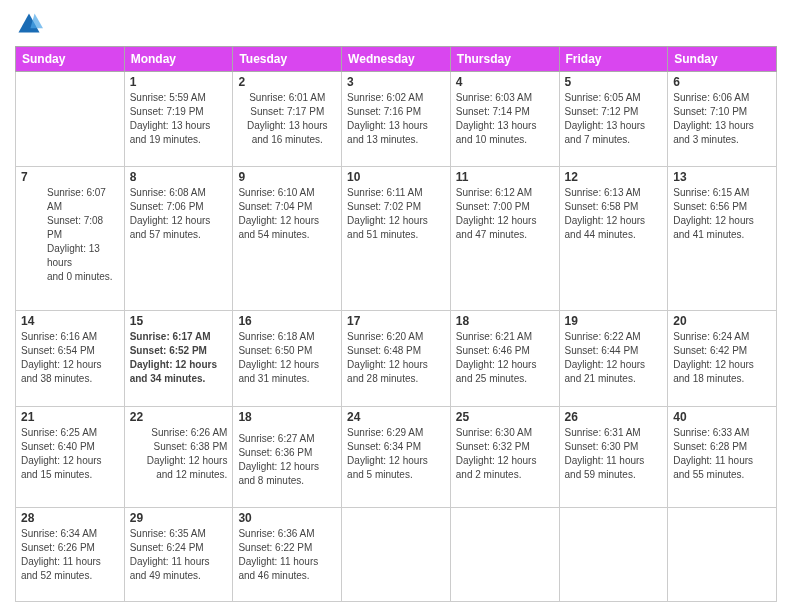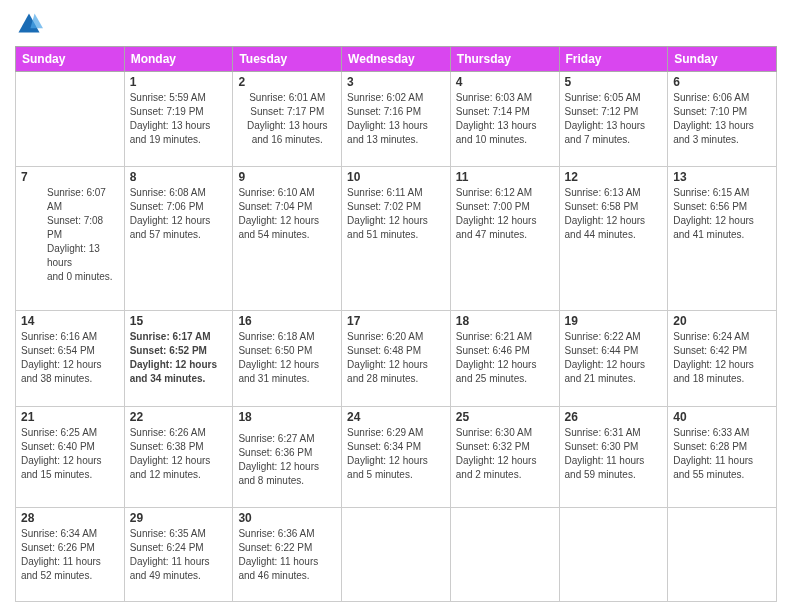--- a/index.html
+++ b/index.html
@@ -286,21 +286,21 @@
         <tr>
           <td>
             <span class="day-number">21</span>
             <div class="day-info" style="white-space: pre-line;">Sunrise: 6:25 AM
 Sunset: 6:40 PM
 Daylight: 12 hours
 and 15 minutes.</div>
           </td>
           <td>
             <span class="day-number">22</span>
-            <div class="day-info" style="white-space: pre-line;">Sunrise: 6:26 AM
+            <div class="day-info" style="white-space: pre-line; text-align: right;">Sunrise: 6:26 AM
 Sunset: 6:38 PM
 Daylight: 12 hours
 and 12 minutes.</div>
           </td>
           <td>
             <span class="day-number">18</span>
             <div class="day-info" style="white-space: pre-line; margin-top: 8px;">Sunrise: 6:27 AM
 Sunset: 6:36 PM
 Daylight: 12 hours
 and 8 minutes.</div>

